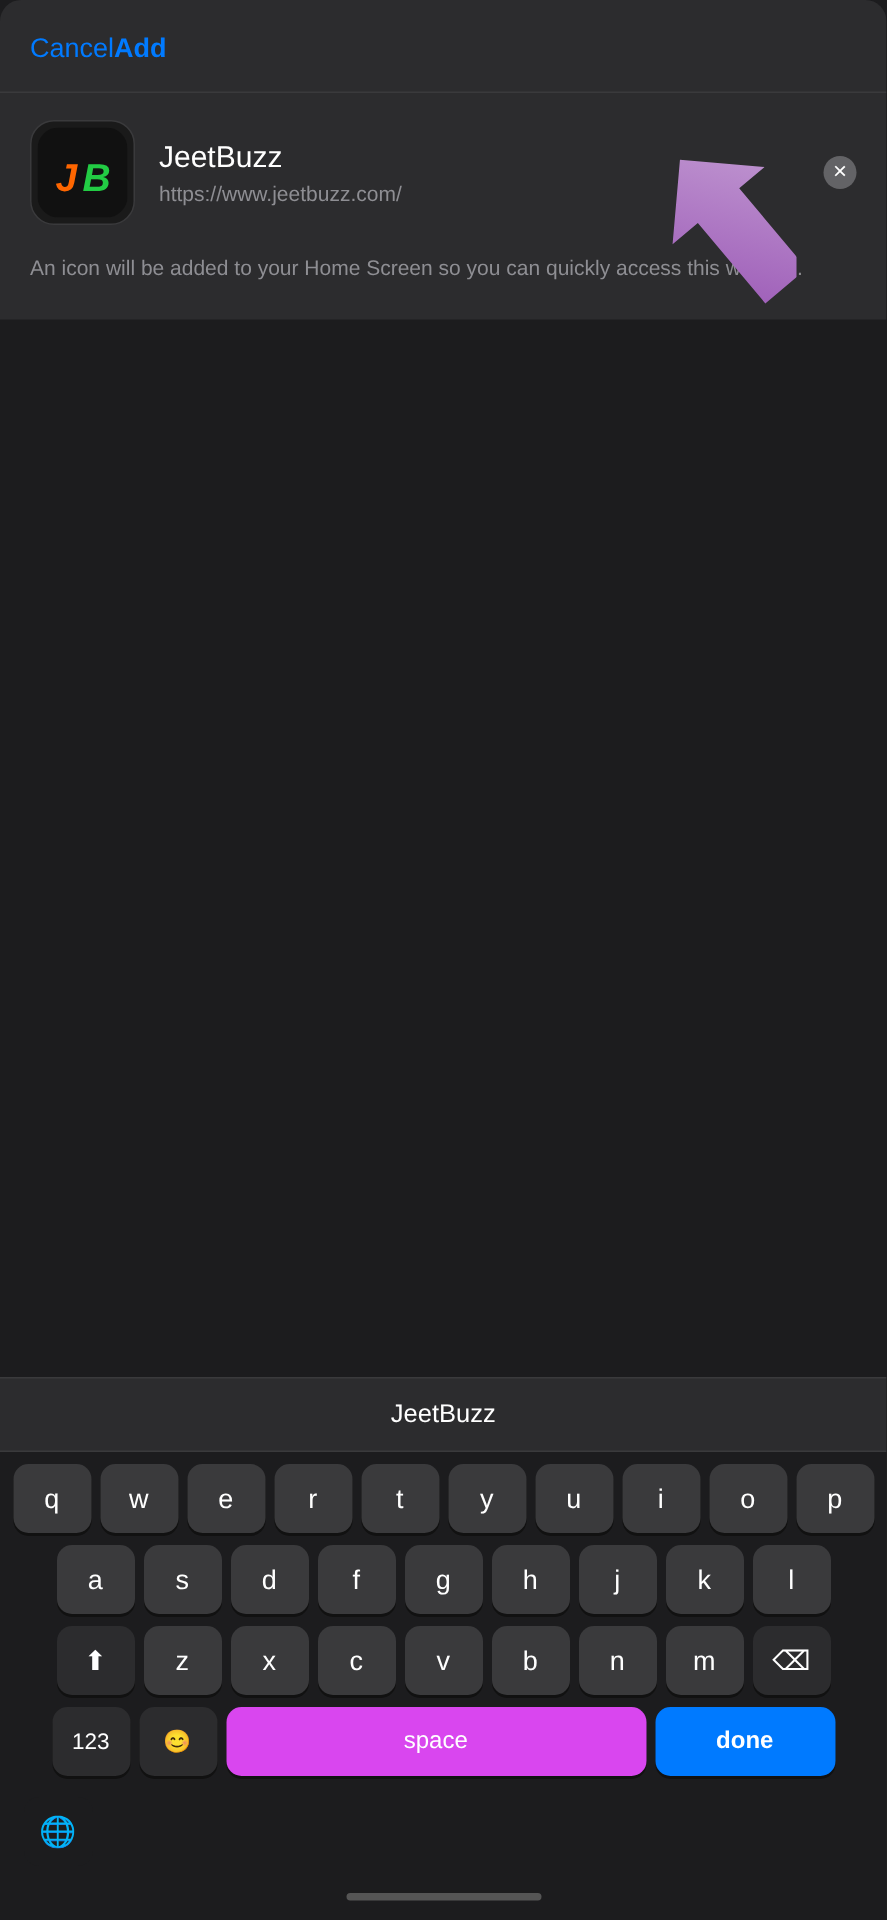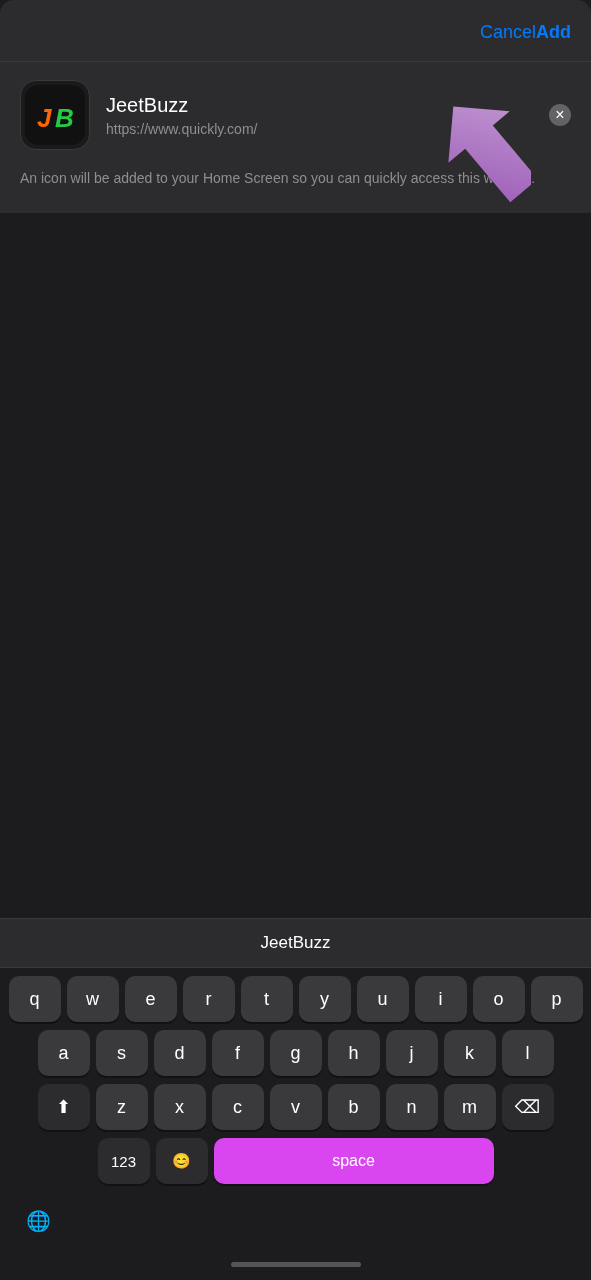--- a/index.html
+++ b/index.html
@@ -19,22 +19,22 @@
       background: #2c2c2e;
       border-radius: 14px 14px 0 0;
       padding: 0;
       position: relative;
     }
 
     
     .modal-header {
       display: flex;
       align-items: center;
-      justify-content: flex-end;
-      padding: 22px 20px 18px 8px;
+      justify-content: flex-start;
+      padding: 22px 20px 18px 20px;
       border-bottom: 1px solid #3a3a3c;
     }
 
     .header-cancel {
       color: #007aff;
       font-size: 18px;
       font-weight: 400;
       cursor: pointer;
     }
 
@@ -282,21 +282,21 @@
       <div class="app-icon-inner">
         <svg width="60" height="60" viewBox="0 0 60 60">
           <rect width="60" height="60" rx="14" fill="#111111"></rect>
           <text x="12" y="42" font-size="26" font-weight="900" font-style="italic" fill="#ff6600" font-family="Arial">J</text>
           <text x="30" y="42" font-size="26" font-weight="900" font-style="italic" fill="#22cc44" font-family="Arial">B</text>
         </svg>
       </div>
     </div>
     <div class="app-text-col">
       <input class="app-name-input" type="text" value="JeetBuzz" style="">
-      <div class="app-url">https://www.quickly.com/</div>
+      <div class="app-url">https://www.jeetbuzz.com/</div>
     </div>
     <div class="clear-btn"></div>
   </div>
 
   <div class="arrow-decoration">
     <svg class="arrow-svg" viewBox="0 0 100 110" xmlns="http://www.w3.org/2000/svg">
       <defs>
         <linearGradient id="arrowGrad" x1="0%" y1="100%" x2="100%" y2="0%">
           <stop offset="0%" style="stop-color:#9b59b6;stop-opacity:1"></stop>
           <stop offset="100%" style="stop-color:#c39bd3;stop-opacity:1"></stop>
@@ -355,20 +355,21 @@
       <div class="key">b</div>
       <div class="key">n</div>
       <div class="key">m</div>
       <div class="key backspace-key">⌫</div>
     </div>
 
     <div class="key-row key-row-bottom">
       <div class="key num-key">123</div>
       <div class="key emoji-key">😊</div>
       <div class="key space-key">space</div>
+      <div class="key done-key">done</div>
     </div>
 
   </div>
 
   <div style="background:#1c1c1e; display:flex; align-items:center; padding: 6px 16px 4px 16px;">
     <div class="key globe-key" style="max-width:46px; min-width:46px; background:#1c1c1e; box-shadow:none;">🌐</div>
   </div>
 
   <div class="home-indicator">
     <div class="home-bar"></div>

